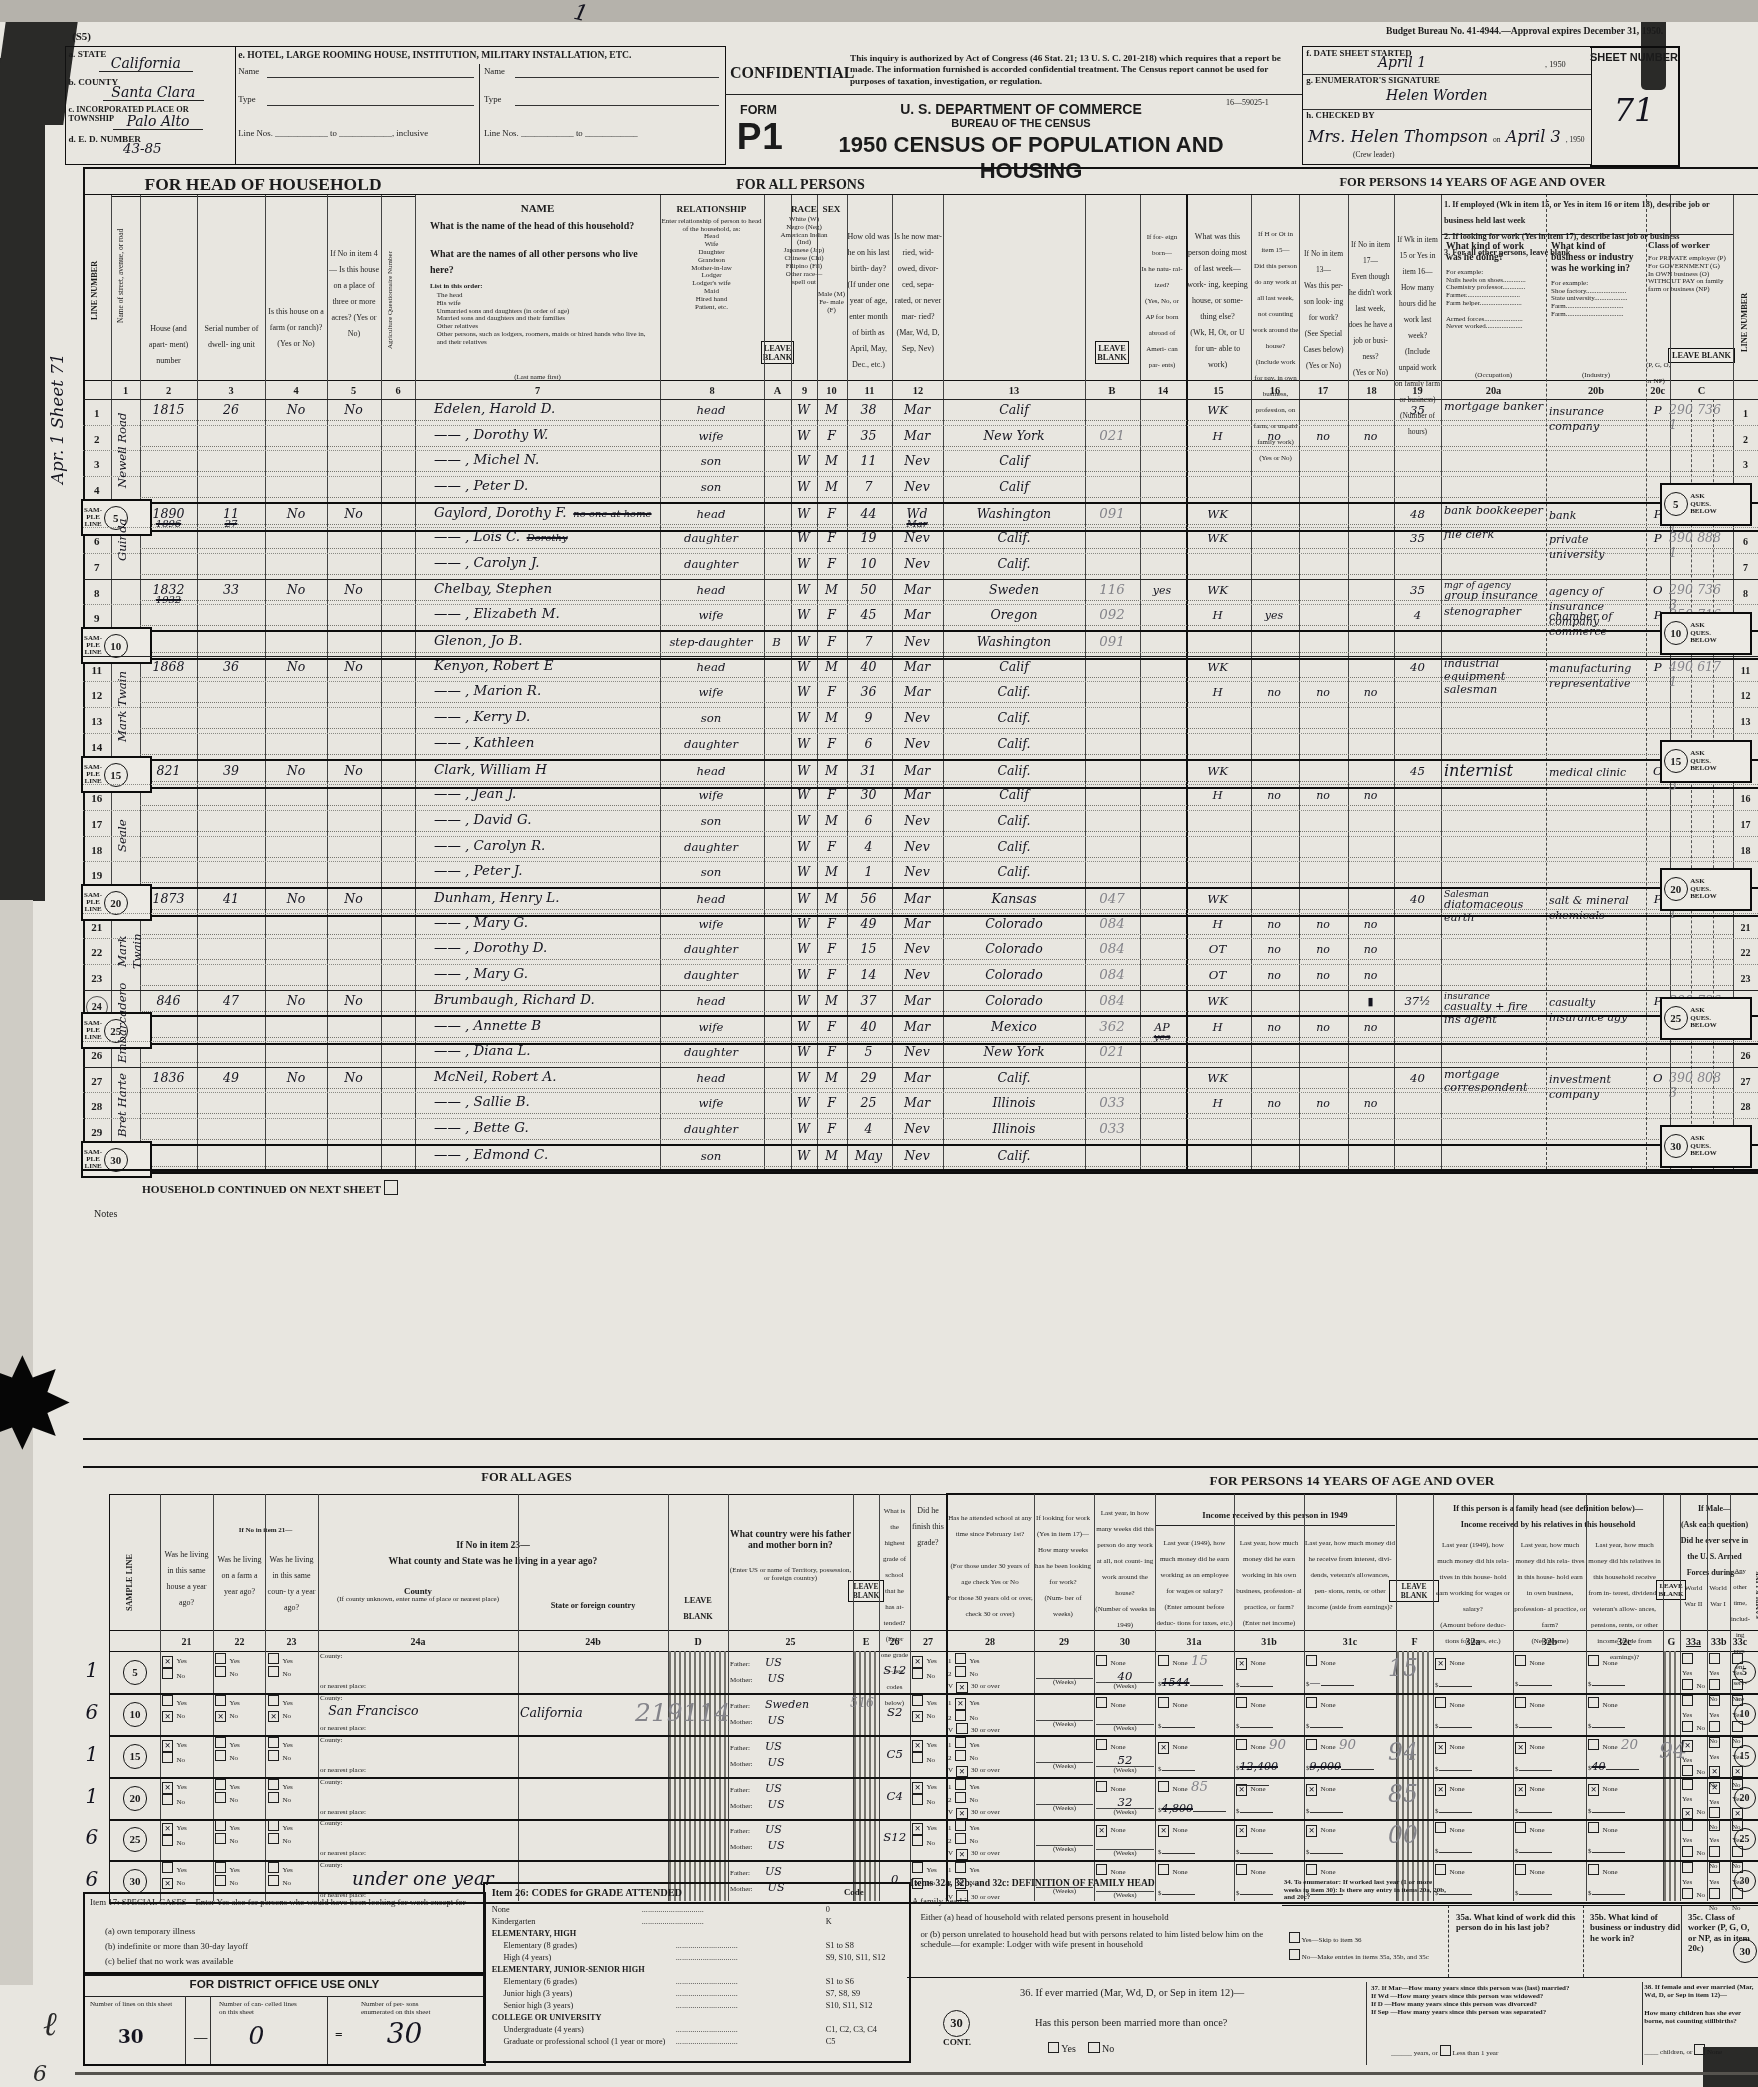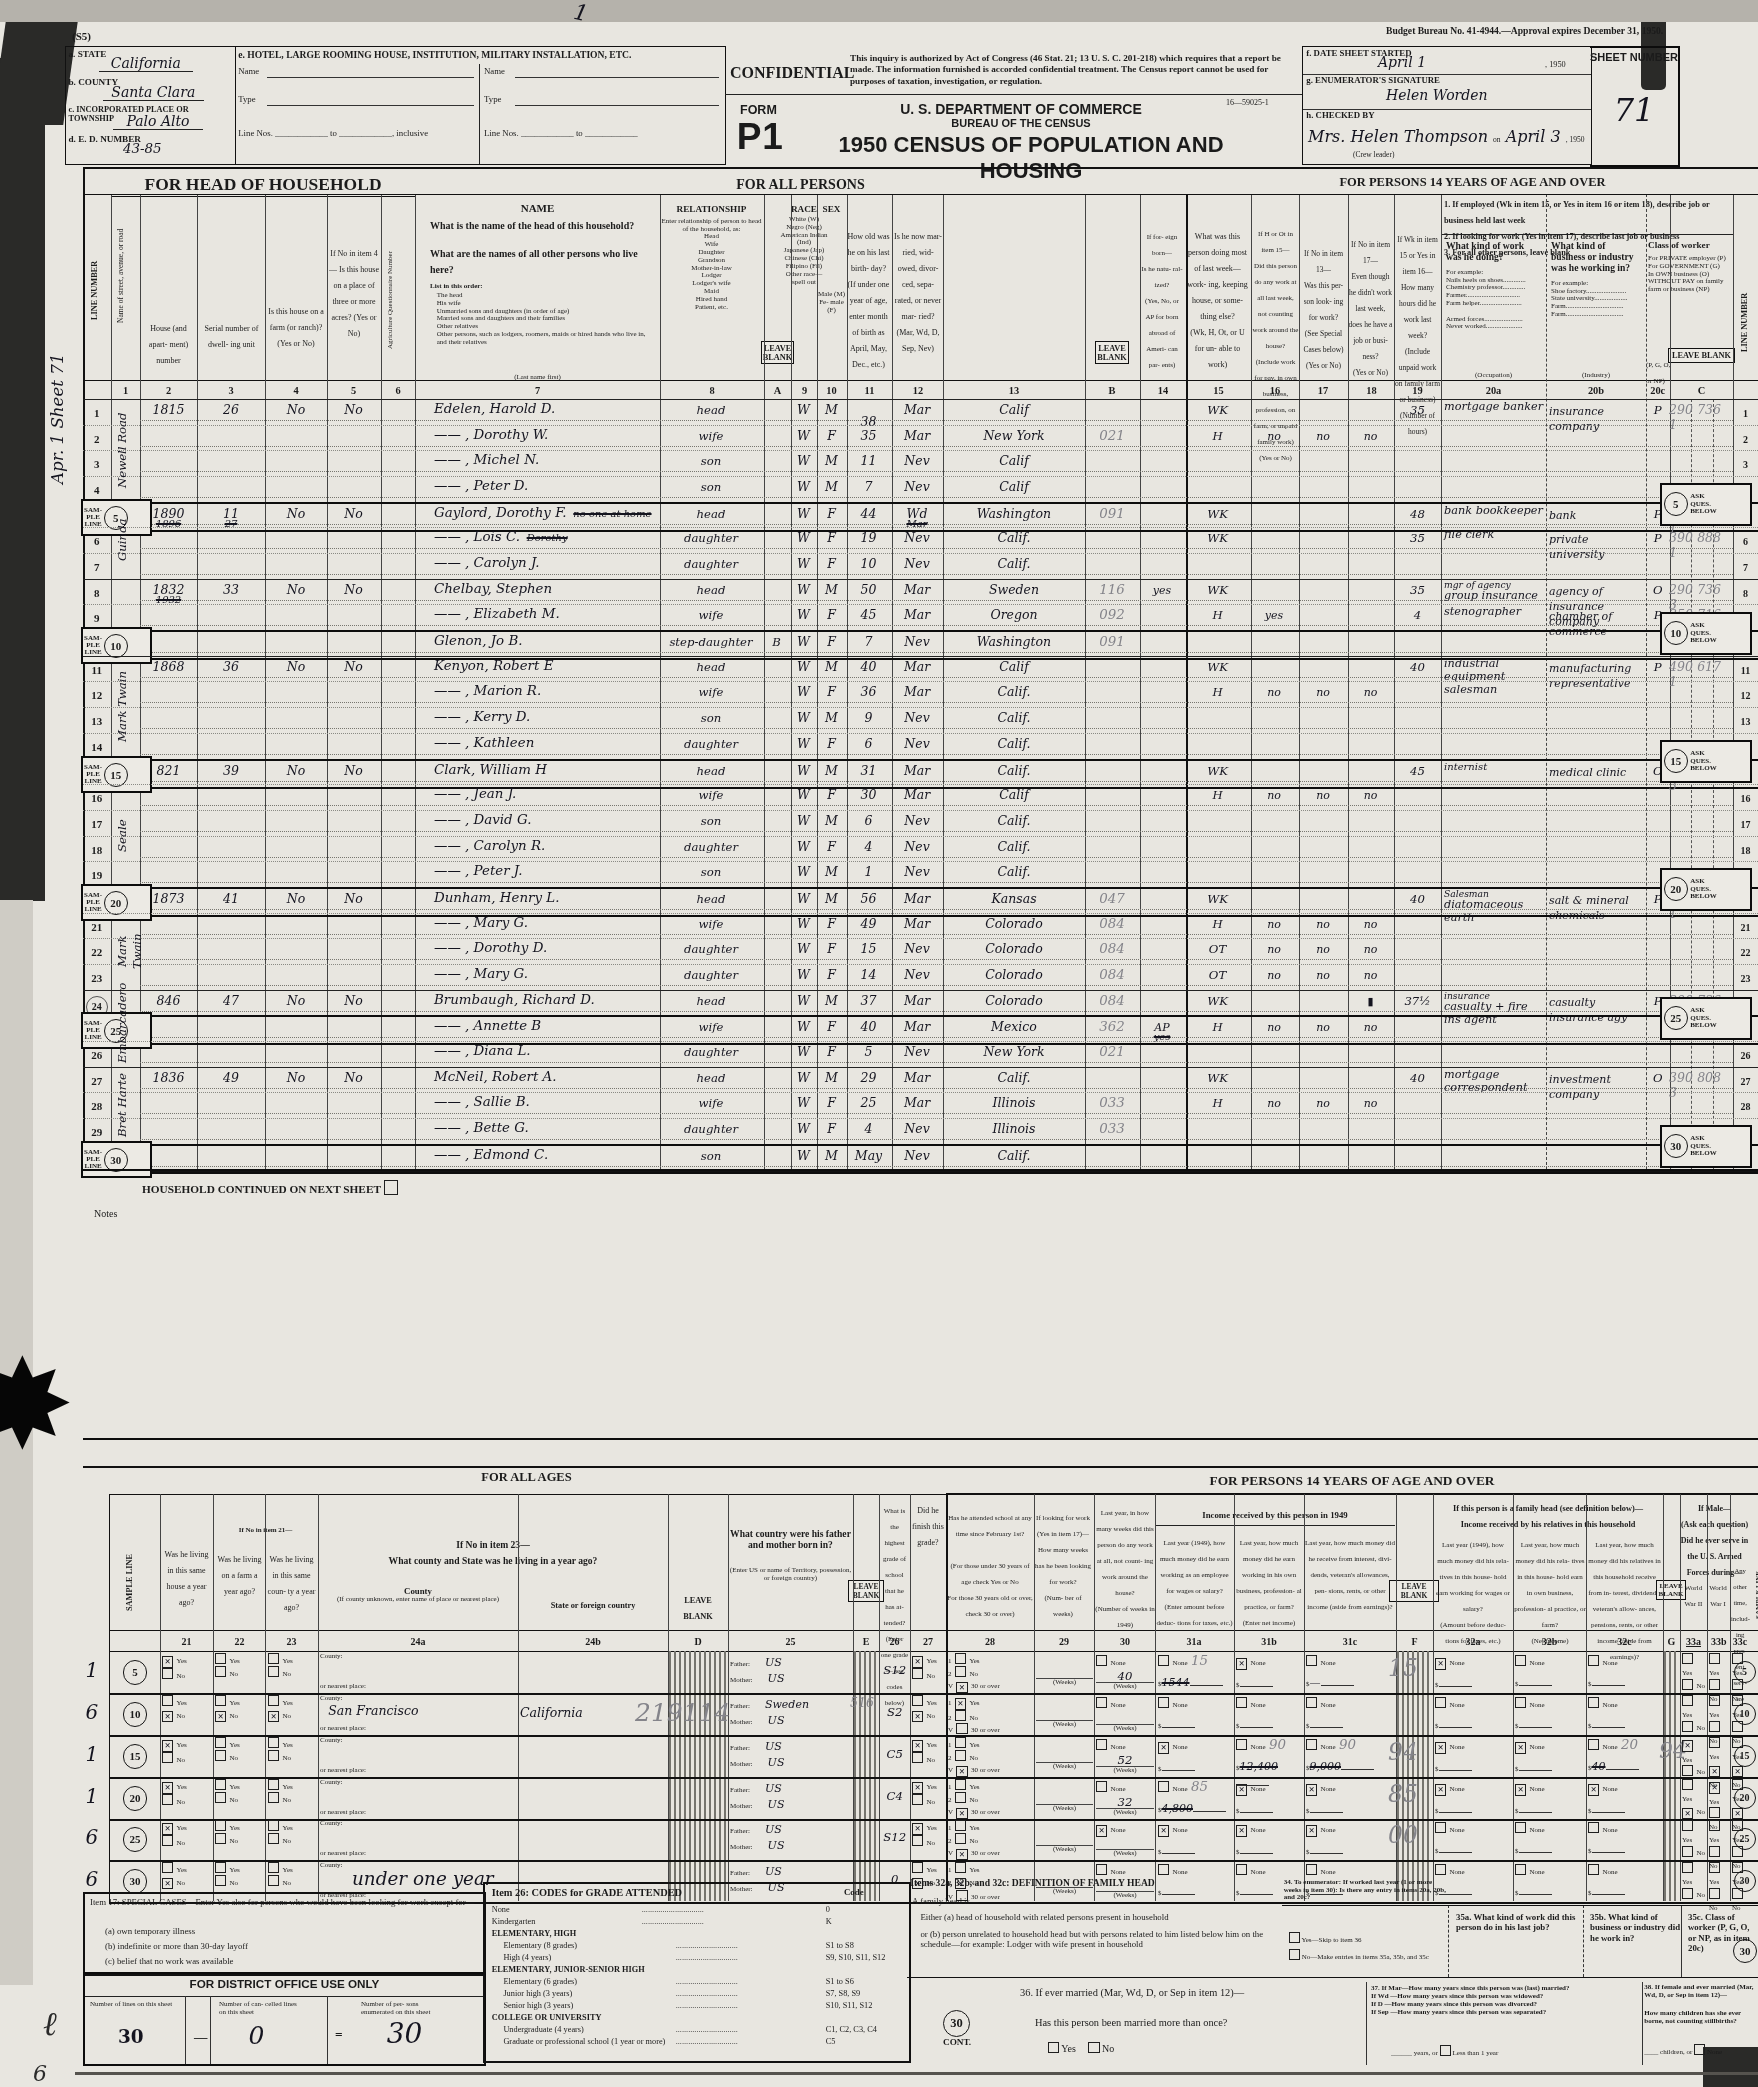--- a/index.html
+++ b/index.html
@@ -279,21 +279,21 @@
         <div class="abs " style="left: 57px; top: 20px; width: 1593px; height: 0px; border-top: 1.7px dotted rgb(119, 118, 111);"></div>
         <div class="abs ctr" style="left: 0px; top: 4.5px; width: 27.6px; height: 16.7px;"><span class="print b" style="font-size:11px;">1</span></div>
         <div class="abs hw ctr" style="left: 57px; top: 1.7px; width: 57px; height: 24px;"><span style="font-size:12.5px;">1815</span></div>
         <div class="abs hw ctr" style="left: 114px; top: 1.7px; width: 68px; height: 24px;"><span style="font-size:12.5px;">26</span></div>
         <div class="abs hw ctr" style="left: 182px; top: 1.7px; width: 62px; height: 24px;"><span style="font-size:12.5px;">No</span></div>
         <div class="abs hw ctr" style="left: 244px; top: 1.7px; width: 53px; height: 24px;"><span style="font-size:12.5px;">No</span></div>
         <div class="abs hw" style="left: 351px; top: 0.8px; width: 223px; height: 26px;"><span style="font-size:13.4px;">Edelen, Harold D.</span></div>
         <div class="abs hw ctr" style="left: 576px; top: 1.7px; width: 104px; height: 24px;"><span style="font-size:11.7px;">head</span></div>
         <div class="abs hw ctr" style="left: 707px; top: 1.7px; width: 27px; height: 24px;"><span style="font-size:12.5px;">W</span></div>
         <div class="abs hw ctr" style="left: 734px; top: 1.7px; width: 29px; height: 24px;"><span style="font-size:12.5px;">M</span></div>
-        <div class="abs hw ctr" style="left: 763px; top: 1.7px; width: 45px; height: 24px; margin-top: 12px;"><span style="font-size:12.5px;">38</span></div>
+        <div class="abs hw ctr" style="left: 763px; top: 1.7px; width: 45px; height: 24px;"><span style="font-size:12.5px;">38</span></div>
         <div class="abs hw ctr" style="left: 808px; top: 1.7px; width: 52px; height: 24px;"><span style="font-size:12.5px;">Mar</span></div>
         <div class="abs hw ctr" style="left: 860px; top: 1.7px; width: 142px; height: 24px;"><span style="font-size:12.5px;">Calif</span></div>
         <div class="abs hw ctr" style="left: 1102px; top: 1.7px; width: 65px; height: 24px;"><span style="font-size:11.7px;">WK</span></div>
         <div class="abs hw ctr" style="left: 1311px; top: 1.7px; width: 47px; height: 24px;"><span style="font-size:11.7px;">35</span></div>
         <div class="abs hw" style="left: 1361px; top: 0px; width: 100px; height: 26px;">
           <div style="font-size:11.3px;">mortgage banker</div>
         </div>
         <div class="abs hw" style="left: 1466px; top: 2.5px; width: 95px; height: 26px;"><span style="font-size:11px;">insurance company</span></div>
         <div class="abs hw ctr" style="left: 1563px; top: 1.7px; width: 23.4px; height: 24px;"><span style="font-size:11.7px;">P</span></div>
         <div class="abs pc" style="left: 1586px; top: 1.7px; width: 63px; height: 26px;"><span style="font-size:12.5px;">290</span> <span style="font-size:12.5px;">736</span> <span style="font-size:12.5px;">1</span></div>
@@ -551,21 +551,21 @@
         <div class="abs hw" style="left: 351px; top: 0.8px; width: 223px; height: 26px;"><span style="font-size:13.4px;">Clark, William H</span></div>
         <div class="abs hw ctr" style="left: 576px; top: 1.7px; width: 104px; height: 24px;"><span style="font-size:11.7px;">head</span></div>
         <div class="abs hw ctr" style="left: 707px; top: 1.7px; width: 27px; height: 24px;"><span style="font-size:12.5px;">W</span></div>
         <div class="abs hw ctr" style="left: 734px; top: 1.7px; width: 29px; height: 24px;"><span style="font-size:12.5px;">M</span></div>
         <div class="abs hw ctr" style="left: 763px; top: 1.7px; width: 45px; height: 24px;"><span style="font-size:12.5px;">31</span></div>
         <div class="abs hw ctr" style="left: 808px; top: 1.7px; width: 52px; height: 24px;"><span style="font-size:12.5px;">Mar</span></div>
         <div class="abs hw ctr" style="left: 860px; top: 1.7px; width: 142px; height: 24px;"><span style="font-size:12.5px;">Calif.</span></div>
         <div class="abs hw ctr" style="left: 1102px; top: 1.7px; width: 65px; height: 24px;"><span style="font-size:11.7px;">WK</span></div>
         <div class="abs hw ctr" style="left: 1311px; top: 1.7px; width: 47px; height: 24px;"><span style="font-size:11.7px;">45</span></div>
         <div class="abs hw" style="left: 1361px; top: 0px; width: 100px; height: 26px;">
-          <div style="font-size:10px;">internist</div>
+          <div style="font-size:16px;">internist</div>
         </div>
         <div class="abs hw" style="left: 1466px; top: 2.5px; width: 95px; height: 26px;"><span style="font-size:11px;">medical clinic</span></div>
         <div class="abs hw ctr" style="left: 1563px; top: 1.7px; width: 23.4px; height: 24px;"><span style="font-size:11.7px;">O</span></div>
         <div class="abs pc" style="left: 1586px; top: 1.7px; width: 63px; height: 26px;"><span style="font-size:12.5px;">075</span> <span style="font-size:12.5px;">869</span> <span style="font-size:12.5px;">3</span></div>
         <div class="abs ctr" style="left: 1650px; top: 5.3px; width: 25px; height: 15px;"><span class="print b" style="font-size:10px;">15</span></div>
       </div>
       <div class="abs askbox" style="left: 1660px; top: 740px; width: 85px; height: 37px;">
         <span class="circle print" style="width:22px;height:22px;line-height:22px;font-size:11px;">15</span>
         <span class="print b" style="font-size:7px;line-height:1.05;">ASK<br>QUES.<br>BELOW</span>
       </div>

